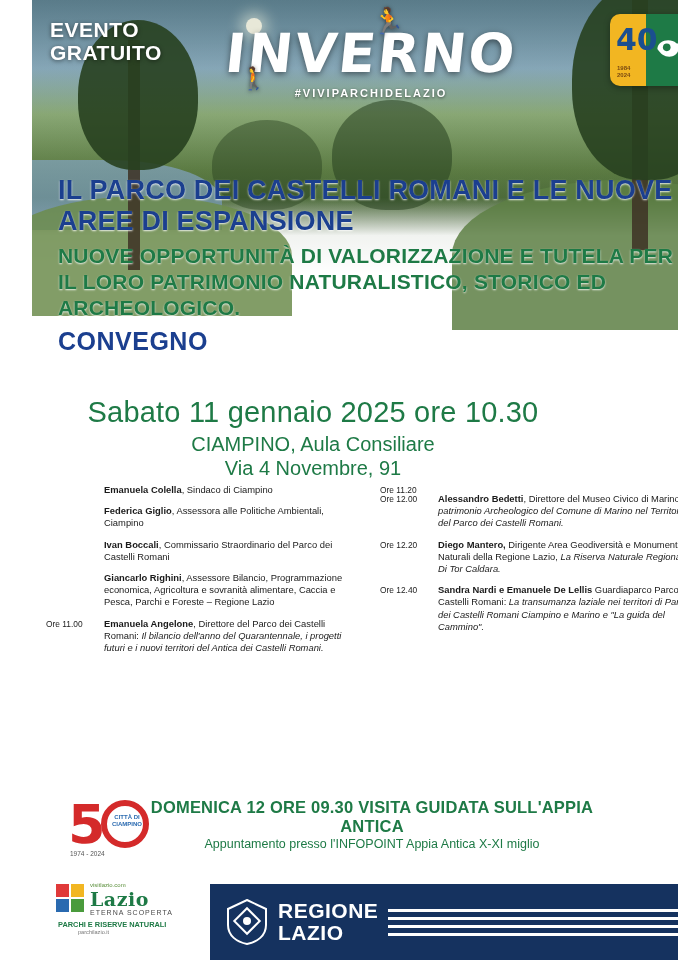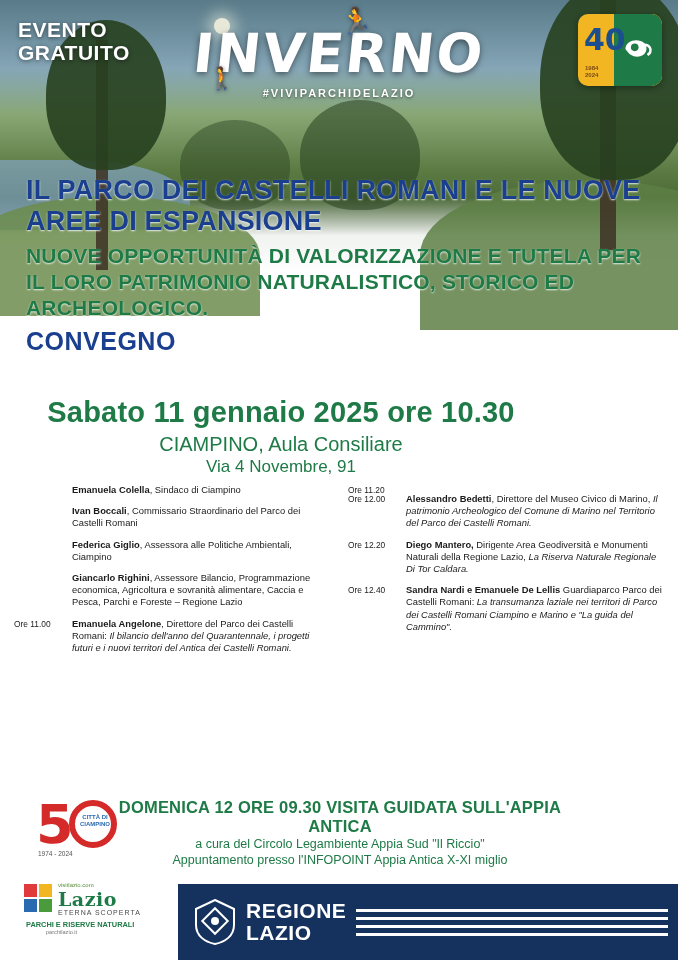--- a/index.html
+++ b/index.html
@@ -6,20 +6,21 @@
   html, body {
     width: 678px; height: 960px;
     font-family: "Liberation Sans", sans-serif;
     background: #ffffff;
     overflow: hidden;
   }
   .poster {
     position: relative;
     width: 562px; height: 960px;
     background: #ffffff;
+    margin-left: 32px;
   }
 
   
   .photo-band {
     position: absolute; top: 0; left: 0;
     width: 678px; height: 380px;
     background:
       linear-gradient(to bottom, rgba(255,255,255,0) 52%, rgba(255,255,255,0.93) 62%, #ffffff 72%),
       linear-gradient(to bottom, rgba(20,40,20,0.35), rgba(20,40,20,0.05) 30%),
       linear-gradient(to bottom, #7fa8c8 0%, #9dc0d8 18%, #8fae7a 30%, #5f7f45 45%, #3e5c30 60%, #2e4626 75%, #24381e 100%);
@@ -167,30 +168,30 @@
   }
 
   
   .date-block {
     position: absolute; left: 0; right: 0; top: 396px;
     text-align: center;
     color: #1e7a46;
   }
   .date-line1 {
     font-size: 29px;
-    font-weight: bold;
+    font-weight: normal;
     letter-spacing: .2px;
   }
   .date-line2 {
     margin-top: 4px;
     font-size: 20px;
   }
   .date-line3 {
     margin-top: 1px;
-    font-size: 17px;
+    font-size: 20px;
   }
 
   
   .program {
     position: absolute; top: 484px; left: 14px;
     width: 650px; height: 300px;
   }
   .col {
     position: absolute; top: 0; width: 315px;
   }
@@ -410,25 +411,25 @@
   </div>
 
   <div class="program">
     <div class="col col-left" id="col-left">
         <div class="entry">
           <div class="time"></div>
           <div><span class="who">Emanuela Colella</span><span>, Sindaco di Ciampino</span></div>
         </div>
         <div class="entry">
           <div class="time"></div>
+          <div><span class="who">Federica Giglio</span><span>, Assessora alle Politiche Ambientali, Ciampino</span></div>
+        </div>
+        <div class="entry">
+          <div class="time"></div>
           <div><span class="who">Ivan Boccali</span><span>, Commissario Straordinario del Parco dei Castelli Romani</span></div>
-        </div>
-        <div class="entry">
-          <div class="time"></div>
-          <div><span class="who">Federica Giglio</span><span>, Assessora alle Politiche Ambientali, Ciampino</span></div>
         </div>
         <div class="entry">
           <div class="time"></div>
           <div><span class="who">Giancarlo Righini</span><span>, Assessore Bilancio, Programmazione economica, Agricoltura e sovranità alimentare, Caccia e Pesca, Parchi e Foreste – Regione Lazio</span></div>
         </div>
         <div class="entry">
           <div class="time">Ore 11.00</div>
           <div><span class="who">Emanuela Angelone</span><span>, Direttore del Parco dei Castelli Romani: </span><span class="it">Il bilancio dell'anno del Quarantennale, i progetti futuri e i nuovi territori del Antica dei Castelli Romani.</span></div>
         </div>
       </div>
@@ -446,21 +447,20 @@
         </div>
         <div class="entry">
           <div class="time">Ore 12.40</div>
           <div><span class="who">Sandra Nardi e Emanuele De Lellis</span><span> Guardiaparco Parco dei Castelli Romani: </span><span class="it">La transumanza laziale nei territori di Parco dei Castelli Romani Ciampino e Marino e "La guida del Cammino".</span></div>
         </div>
       </div>
   </div>
 
   <div class="domenica">
     <div class="dom-title">DOMENICA 12 ORE 09.30 VISITA GUIDATA SULL'APPIA ANTICA</div>
-    <div class="dom-line">a cura del Circolo Legambiente Appia Sud "Il Riccio"</div>
     <div class="dom-line">Appuntamento presso l'INFOPOINT Appia Antica X-XI miglio</div>
   </div>
 
   <div class="logo-50">
     <div class="l50-5">5</div>
     <div class="l50-0"></div>
     <div class="l50-text">CITTÀ DI CIAMPINO</div>
     <div class="l50-anni">1974 - 2024</div>
   </div>
 

